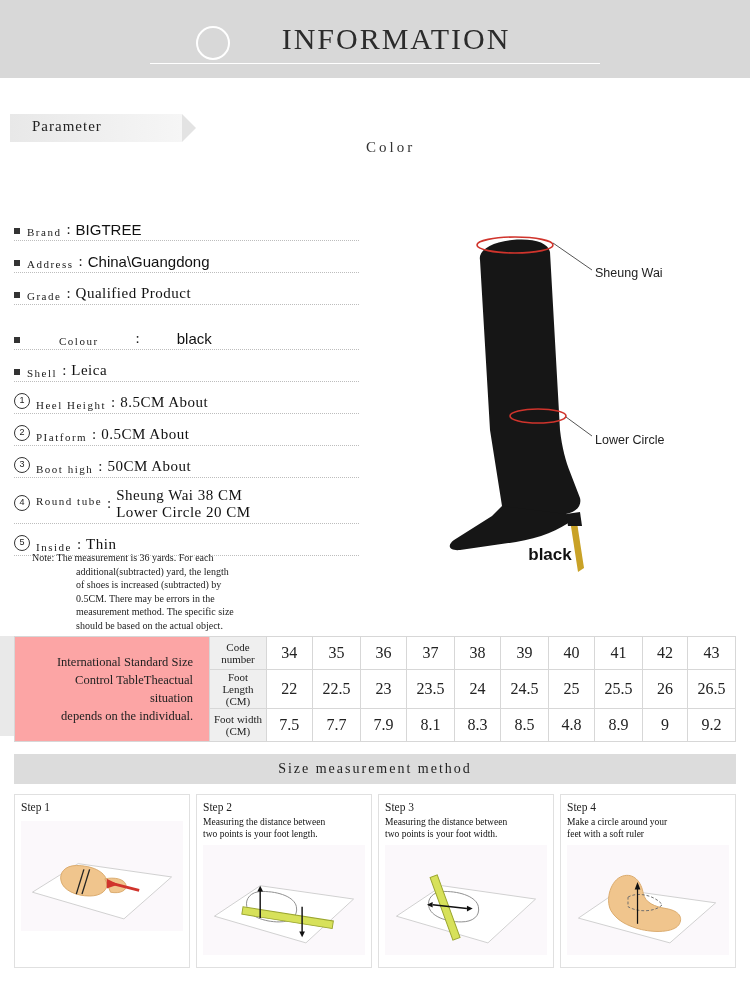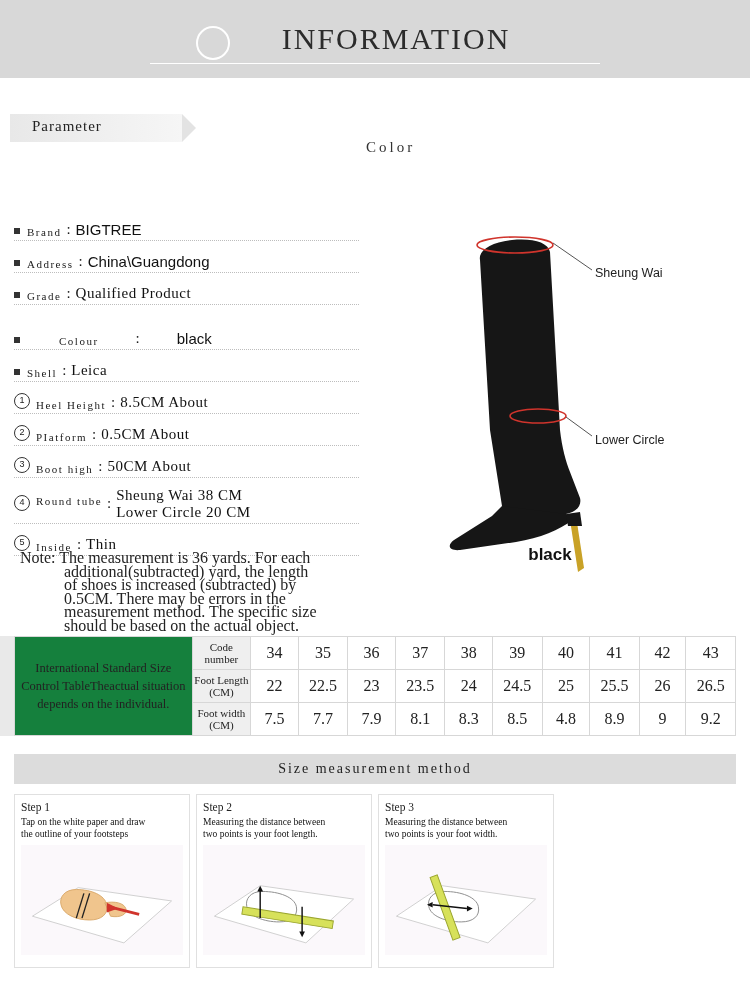--- a/index.html
+++ b/index.html
@@ -60,21 +60,21 @@
     font-family:"Liberation Sans",sans-serif;
   }
   .spec-key{font-size:11px;letter-spacing:1.5px;color:#1a1a1a;white-space:nowrap;}
   .spec-sep{font-size:15px;margin:0 5px;}
   .spec-val{font-size:15px;color:#111;font-family:"Liberation Sans",sans-serif;}
   .spec-val.serif{font-family:"Liberation Serif",serif;letter-spacing:.5px;}
   .spec-row.two-line{align-items:flex-start;}
   .spec-multi{display:flex;flex-direction:column;line-height:17px;}
   
   .note{
-    position:absolute;left:20px;top:551px;width:340px;font-size:16px;line-height:13.5px;
+    position:absolute;left:32px;top:551px;width:340px;font-size:10px;line-height:13.5px;
     font-family:"Liberation Serif",serif;color:#222;
   }
   .note .lbl{}
   .note p{margin:0;padding-left:0;}
   .note .ind{padding-left:44px;}
   
   .product{
     position:absolute;left:420px;top:180px;width:320px;height:400px;
   }
   .boot-caption{
@@ -87,21 +87,21 @@
   .callout.top{left:175px;top:86px;}
   .callout.mid{left:175px;top:253px;}
   
   .size-wrap{position:absolute;left:14px;top:636px;width:722px;}
   table.size{border-collapse:collapse;width:722px;}
   table.size td{
     border:1px solid #d7d7d7;text-align:center;font-size:16px;
     font-family:"Liberation Serif",serif;color:#222;height:30px;
   }
   table.size td.lead{
-    width:196px;background:#15803d;text-align:center;padding:4px 4px;font-size:12.5px;
+    width:196px;background:#fca5a5;text-align:right;padding:4px 16px;font-size:12.5px;
     line-height:18px;vertical-align:middle;
   }
   table.size td.hdr{width:62px;background:#efefef;font-size:11px;}
   table.size td.datacell{width:52px;background:#ffffff;}
   
   .meas-title{
     position:absolute;left:14px;top:754px;width:722px;height:30px;background:#dcdcdc;
     text-align:center;line-height:30px;font-size:14px;letter-spacing:2px;color:#222;
   }
   .steps{
@@ -296,24 +296,20 @@
   </tbody>
     </table>
 </div>
 
 <div class="meas-title">Size measurement method</div>
 
 <div class="steps">
 
   <div class="step">
     <div class="step-label">Step 1</div>
-    <div class="step-desc">
-      <div>Tap on the white paper and draw</div>
-      <div>the outline of your footsteps</div>
-    </div>
     <svg class="step-img" viewBox="0 0 170 110">
       <polygon points="12,72 60,42 158,56 108,100" fill="#ffffff" stroke="#cfcfcf"></polygon>
       <path d="M58,44 C46,44 40,52 42,60 C44,70 58,76 72,76 C84,76 92,70 90,60 C88,50 74,44 58,44 Z" fill="#f0c58d" stroke="#d9a96a"></path>
       <path d="M88,58 C98,56 108,58 110,64 C112,70 104,74 94,72 Z" fill="#f0c58d" stroke="#d9a96a"></path>
       <line x1="66" y1="48" x2="58" y2="74" stroke="#222" stroke-width="1.4"></line>
       <line x1="72" y1="48" x2="64" y2="74" stroke="#222" stroke-width="1.4"></line>
       <path d="M92,62 L124,70" stroke="#d0342c" stroke-width="3" marker-end="none"></path>
       <polygon points="90,58 102,64 90,68" fill="#d0342c"></polygon>
     </svg>
   </div>
@@ -344,13 +340,28 @@
     <svg class="step-img" viewBox="0 0 170 110">
       <polygon points="12,72 60,40 158,54 108,100" fill="#ffffff" stroke="#cfcfcf"></polygon>
       <path d="M62,46 C50,46 44,54 46,62 C48,72 64,78 80,78 C92,78 100,72 98,62 C96,52 80,46 62,46 Z" fill="none" stroke="#8a8a8a"></path>
       <rect x="58" y="28" width="8" height="70" fill="#d7e15a" stroke="#9aa52f" transform="rotate(-20 62 60)"></rect>
       <line x1="50" y1="60" x2="86" y2="64" stroke="#111" stroke-width="1.5"></line>
       <polygon points="50,57 50,63 44,60" fill="#111"></polygon>
       <polygon points="86,61 86,67 92,64" fill="#111"></polygon>
     </svg>
   </div>
 
+  <div class="step">
+    <div class="step-label">Step 4</div>
+    <div class="step-desc">
+      <div>Make a circle around your</div>
+      <div>feet with a soft ruler</div>
+    </div>
+    <svg class="step-img" viewBox="0 0 170 110">
+      <polygon points="12,74 56,44 156,58 108,100" fill="#ffffff" stroke="#cfcfcf"></polygon>
+      <path d="M46,66 C40,54 46,34 58,30 C70,26 78,36 80,48 C82,58 92,62 104,64 C116,66 122,72 118,80
+               C114,88 96,90 78,86 C62,82 52,76 46,66 Z" fill="#f0c58d" stroke="#d9a96a"></path>
+      <path d="M64,52 C74,46 92,50 100,60 C92,68 74,68 64,62 Z" fill="none" stroke="#6b6b6b" stroke-dasharray="3 2"></path>
+      <line x1="74" y1="40" x2="74" y2="80" stroke="#111" stroke-width="1.3"></line>
+      <polygon points="71,44 77,44 74,36" fill="#111"></polygon>
+    </svg>
+  </div>
 </div>
 
 </body></html>

